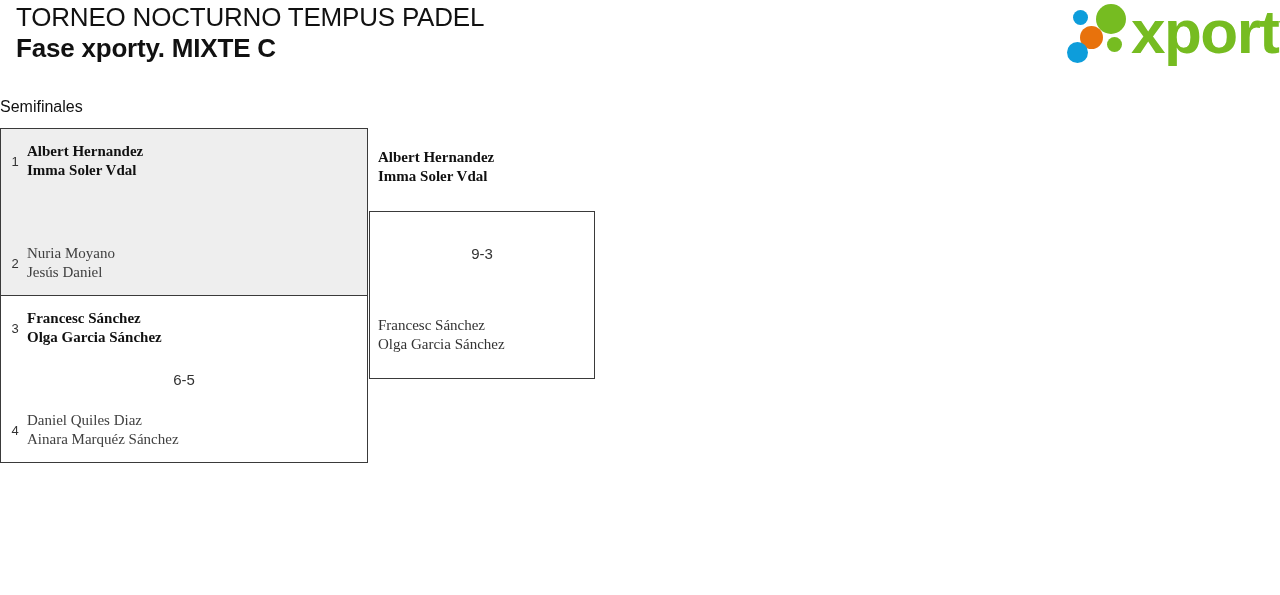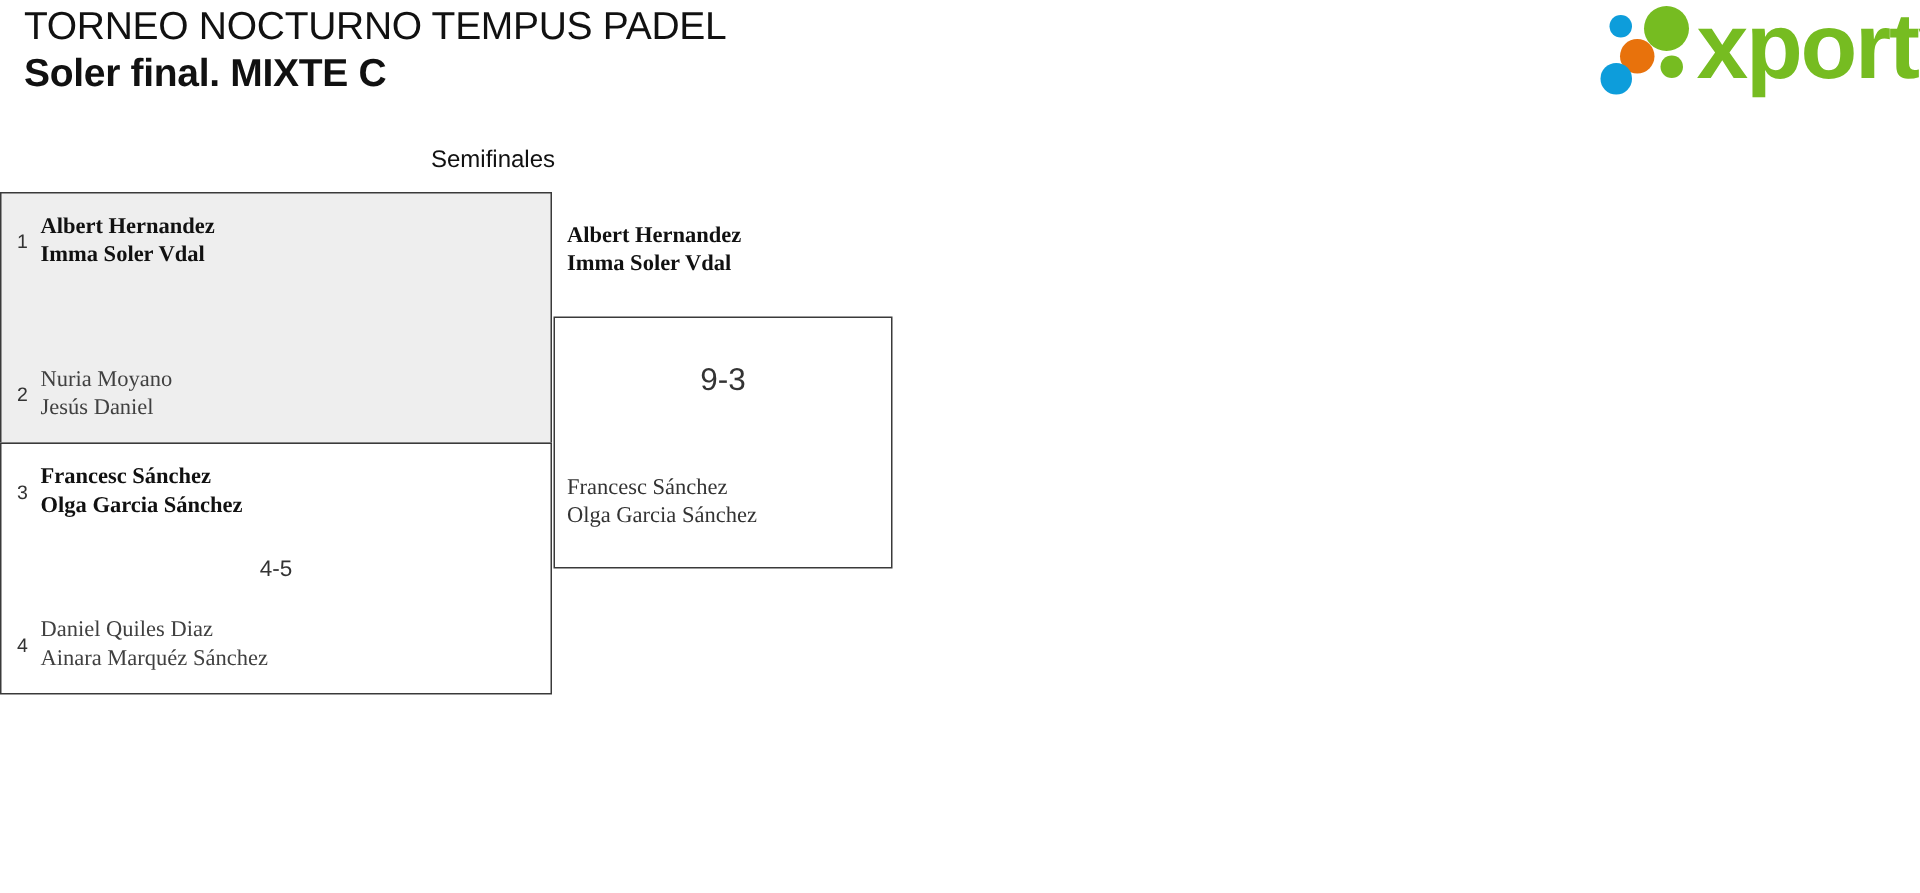--- a/index.html
+++ b/index.html
@@ -84,21 +84,21 @@
     width: 1280px;
     height: 515px;
   }
 
   .round-header {
     position: absolute;
     font-size: 16px;
     line-height: 20px;
     font-weight: 400;
     color: #111111;
-    text-align: right;
+    text-align: left;
     top: 17px;
   }
   #round-header-semis { left: 0px;   width: 370px; }
   #round-header-final { left: 370px; width: 226px; }
 
   
   .match-sf {
     position: absolute;
     left: 0;
     width: 368px;
@@ -194,33 +194,33 @@
     font-weight: 400;
     color: #333333;
     white-space: nowrap;
   }
   #score-final {
     position: absolute;
     left: 369px;
     width: 226px;
     text-align: center;
     top: 164px;
-    font-size: 21px;
+    font-size: 15px;
     line-height: 19px;
     color: #333333;
   }
 </style>
 </head>
 <body>
 
 <div id="header">
 
   <div id="title-block">
     <div class="title-line1">TORNEO NOCTURNO TEMPUS PADEL</div>
-    <div class="title-line2">Soler final. MIXTE C</div>
+    <div class="title-line2">Fase xporty. MIXTE C</div>
   </div>
 
   <div id="logo">
     <div id="logo-dots">
       <span class="dot dot-blue-sm" style="background: rgb(13, 157, 219);"></span>
       <span class="dot dot-green-lg" style="background: rgb(118, 188, 33);"></span>
       <span class="dot dot-orange" style="background: rgb(232, 114, 12);"></span>
       <span class="dot dot-green-sm" style="background: rgb(118, 188, 33);"></span>
       <span class="dot dot-blue-lg" style="background: rgb(13, 157, 219);"></span>
     </div>
@@ -259,21 +259,21 @@
       </span>
     </div>
     <div class="team team-bottom">
       <span class="seed">4</span>
       <span class="players">
         <span class="player-line">Daniel Quiles Diaz</span>
         <span class="player-line">Ainara Marquéz Sánchez</span>
       </span>
     </div>
   </div>
-  <div class="score" id="score-sf-2">4-5</div>
+  <div class="score" id="score-sf-2">6-5</div>
 
   <div id="final-winner">
     <span class="player-line">Albert Hernandez</span>
     <span class="player-line">Imma Soler Vdal</span>
   </div>
 
   <div id="match-final-box"></div>
 
   <div id="score-final">9-3</div>
 

